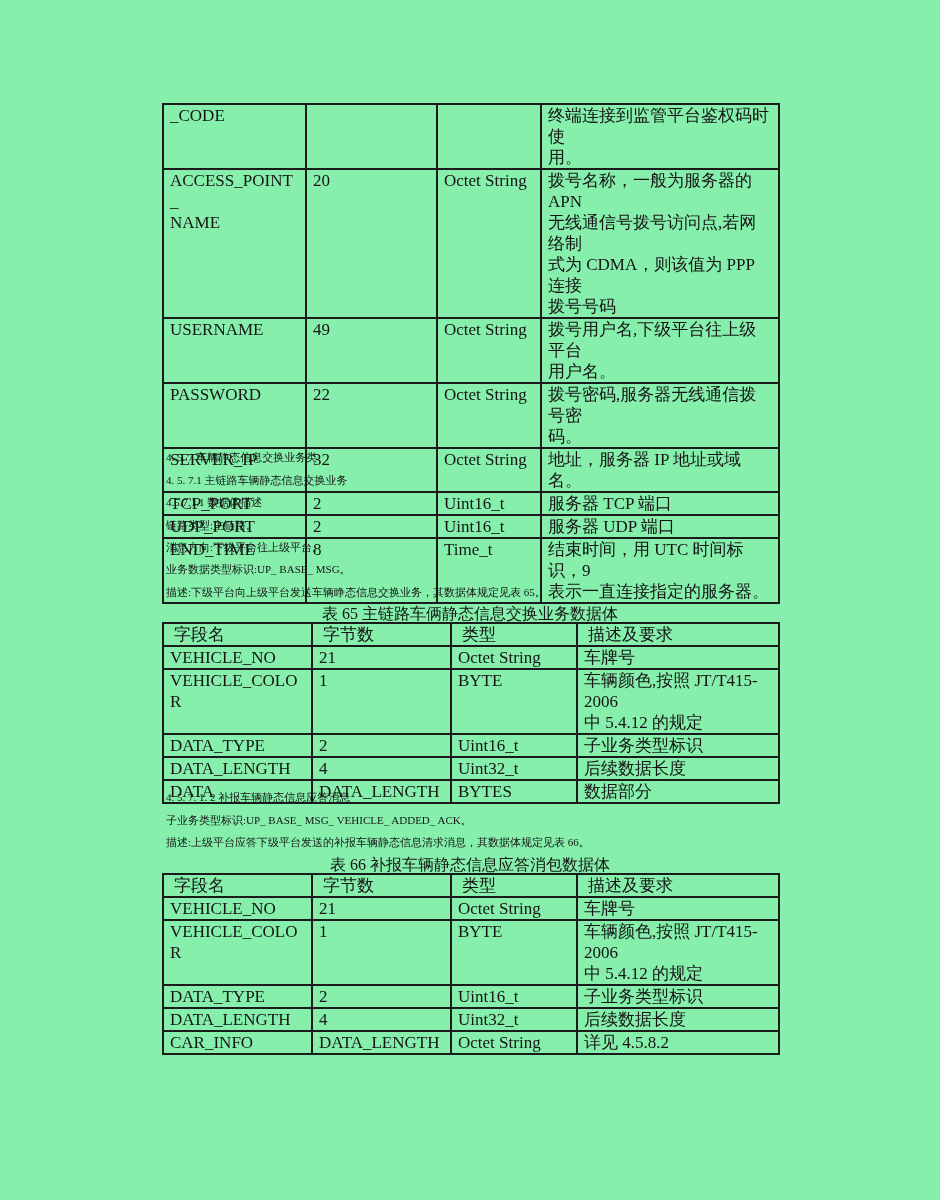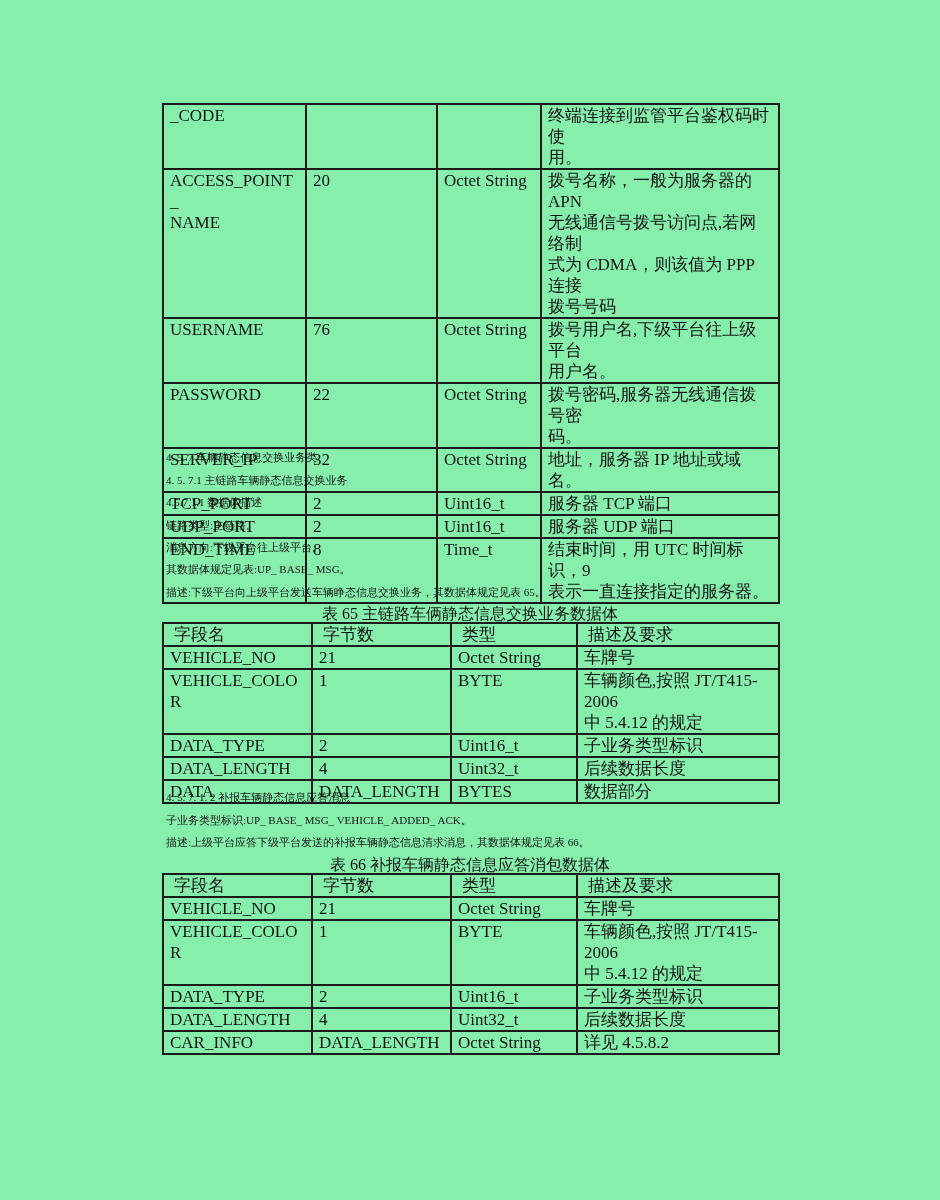--- a/index.html
+++ b/index.html
@@ -93,21 +93,21 @@
 NAME</td>
           <td>20</td>
           <td>Octet String</td>
           <td>拨号名称，一般为服务器的 APN
 无线通信号拨号访问点,若网络制
 式为 CDMA，则该值为 PPP 连接
 拨号号码</td>
         </tr>
         <tr>
           <td>USERNAME</td>
-          <td>76</td>
+          <td>49</td>
           <td>Octet String</td>
           <td>拨号用户名,下级平台往上级平台
 用户名。</td>
         </tr>
         <tr>
           <td>PASSWORD</td>
           <td>22</td>
           <td>Octet String</td>
           <td>拨号密码,服务器无线通信拨号密
 码。</td>
@@ -138,21 +138,21 @@
 表示一直连接指定的服务器。</td>
         </tr>
       </tbody>
     </table>
 
   <p class="txt" id="p-sec457">4. 5. 7  车辆静态信息交换业务类</p>
   <p class="txt" id="p-sec4571">4. 5. 7.1 主链路车辆静态信息交换业务</p>
   <p class="txt" id="p-sec45711">4.5.7.1.1 数据体描述</p>
   <p class="txt" id="p-link">链路类型:主链路。</p>
   <p class="txt" id="p-msgdir">消息方向:下级平台往上级平台。</p>
-  <p class="txt" id="p-biztype">其数据体规定见表:UP_ BASE_ MSG。</p>
+  <p class="txt" id="p-biztype">业务数据类型标识:UP_ BASE_ MSG。</p>
   <p class="txt" id="p-desc65">描述:下级平台向上级平台发送车辆睁态信息交换业务，其数据体规定见表 65。</p>
 
   <p class="caption" id="cap-65">表 65 主链路车俩静态信息交换业务数据体</p>
 
   <table class="tbl" id="tbl-65">
     <colgroup>
       <col style="width:149px">
         <col style="width:139px">
         <col style="width:126px">
         <col style="width:202px">

